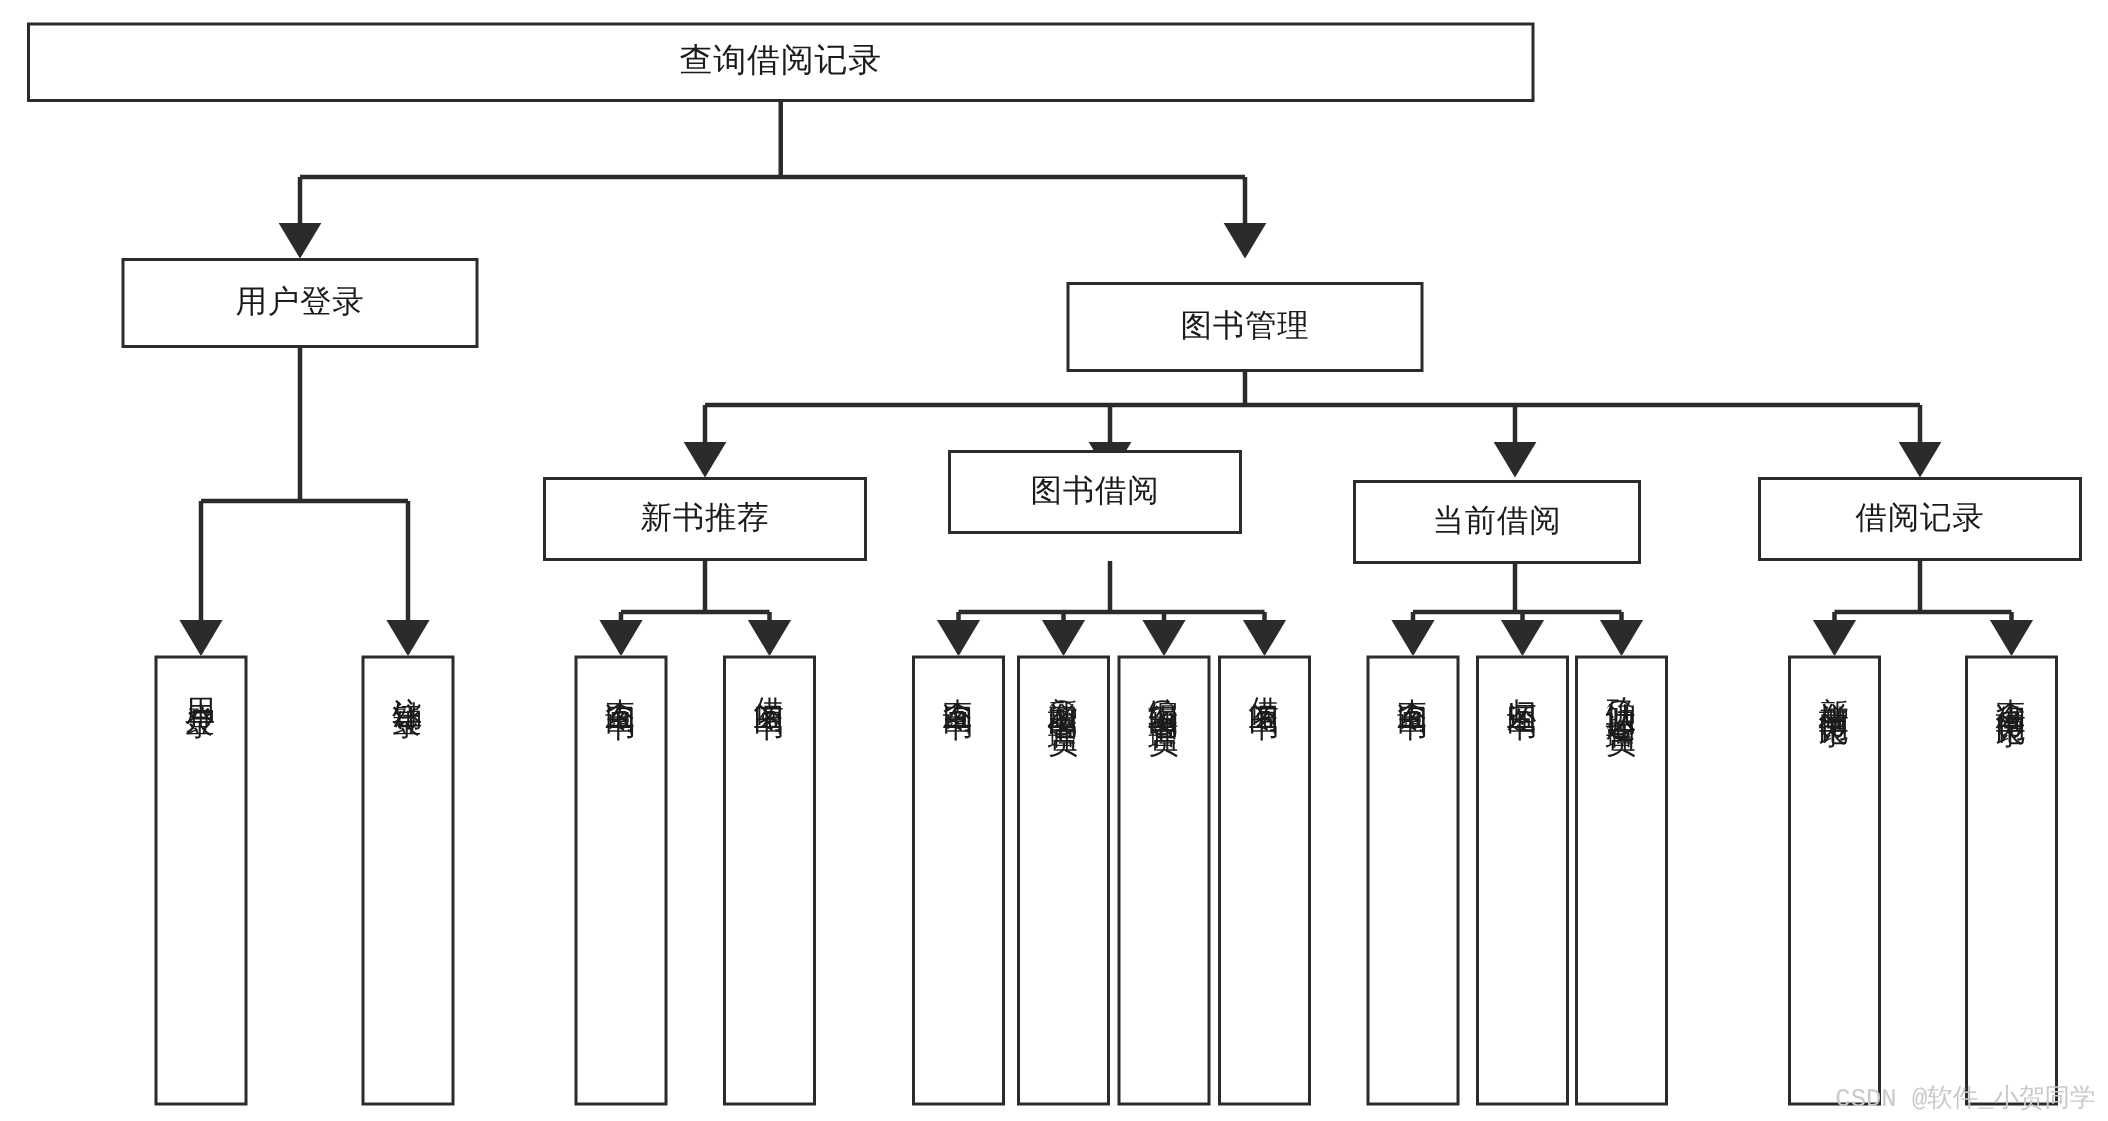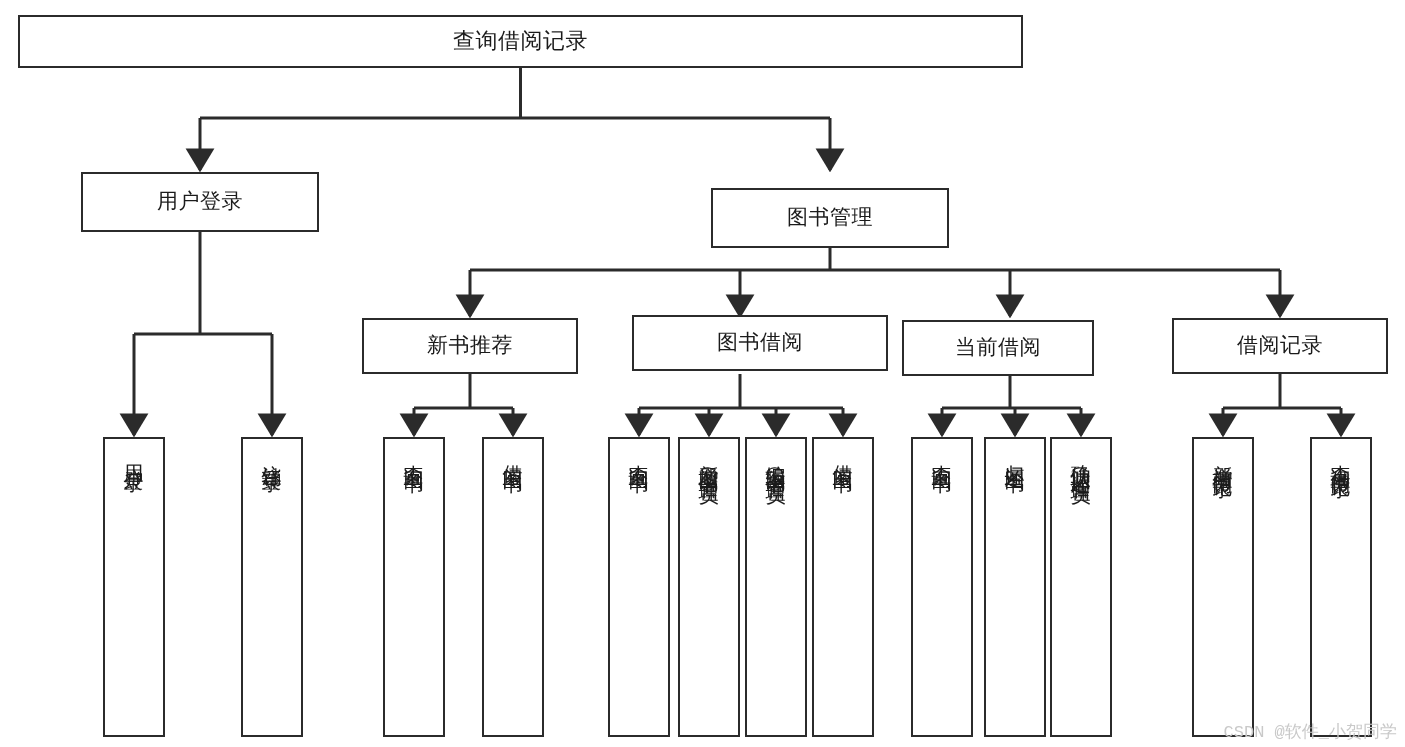--- a/index.html
+++ b/index.html
@@ -130,21 +130,21 @@
       </div>
       <div class="node h" style="left: 81px; top: 172px; width: 238px; height: 60px;">
         <div class="label">用户登录</div>
       </div>
       <div class="node h" style="left: 711px; top: 188px; width: 238px; height: 60px;">
         <div class="label">图书管理</div>
       </div>
       <div class="node h" style="left: 362px; top: 318px; width: 216px; height: 56px;">
         <div class="label">新书推荐</div>
       </div>
-      <div class="node h" style="left: 632px; top: 315px; width: 256px; height: 56px;">
+      <div class="node h" style="left: 632px; top: 300px; width: 196px; height: 56px;">
         <div class="label">图书借阅</div>
       </div>
       <div class="node h" style="left: 902px; top: 320px; width: 192px; height: 56px;">
         <div class="label">当前借阅</div>
       </div>
       <div class="node h" style="left: 1172px; top: 318px; width: 216px; height: 56px;">
         <div class="label">借阅记录</div>
       </div>
       <div class="node v" style="left: 103px; top: 437px; width: 62px; height: 300px;">
         <div class="label">用户登录</div>

